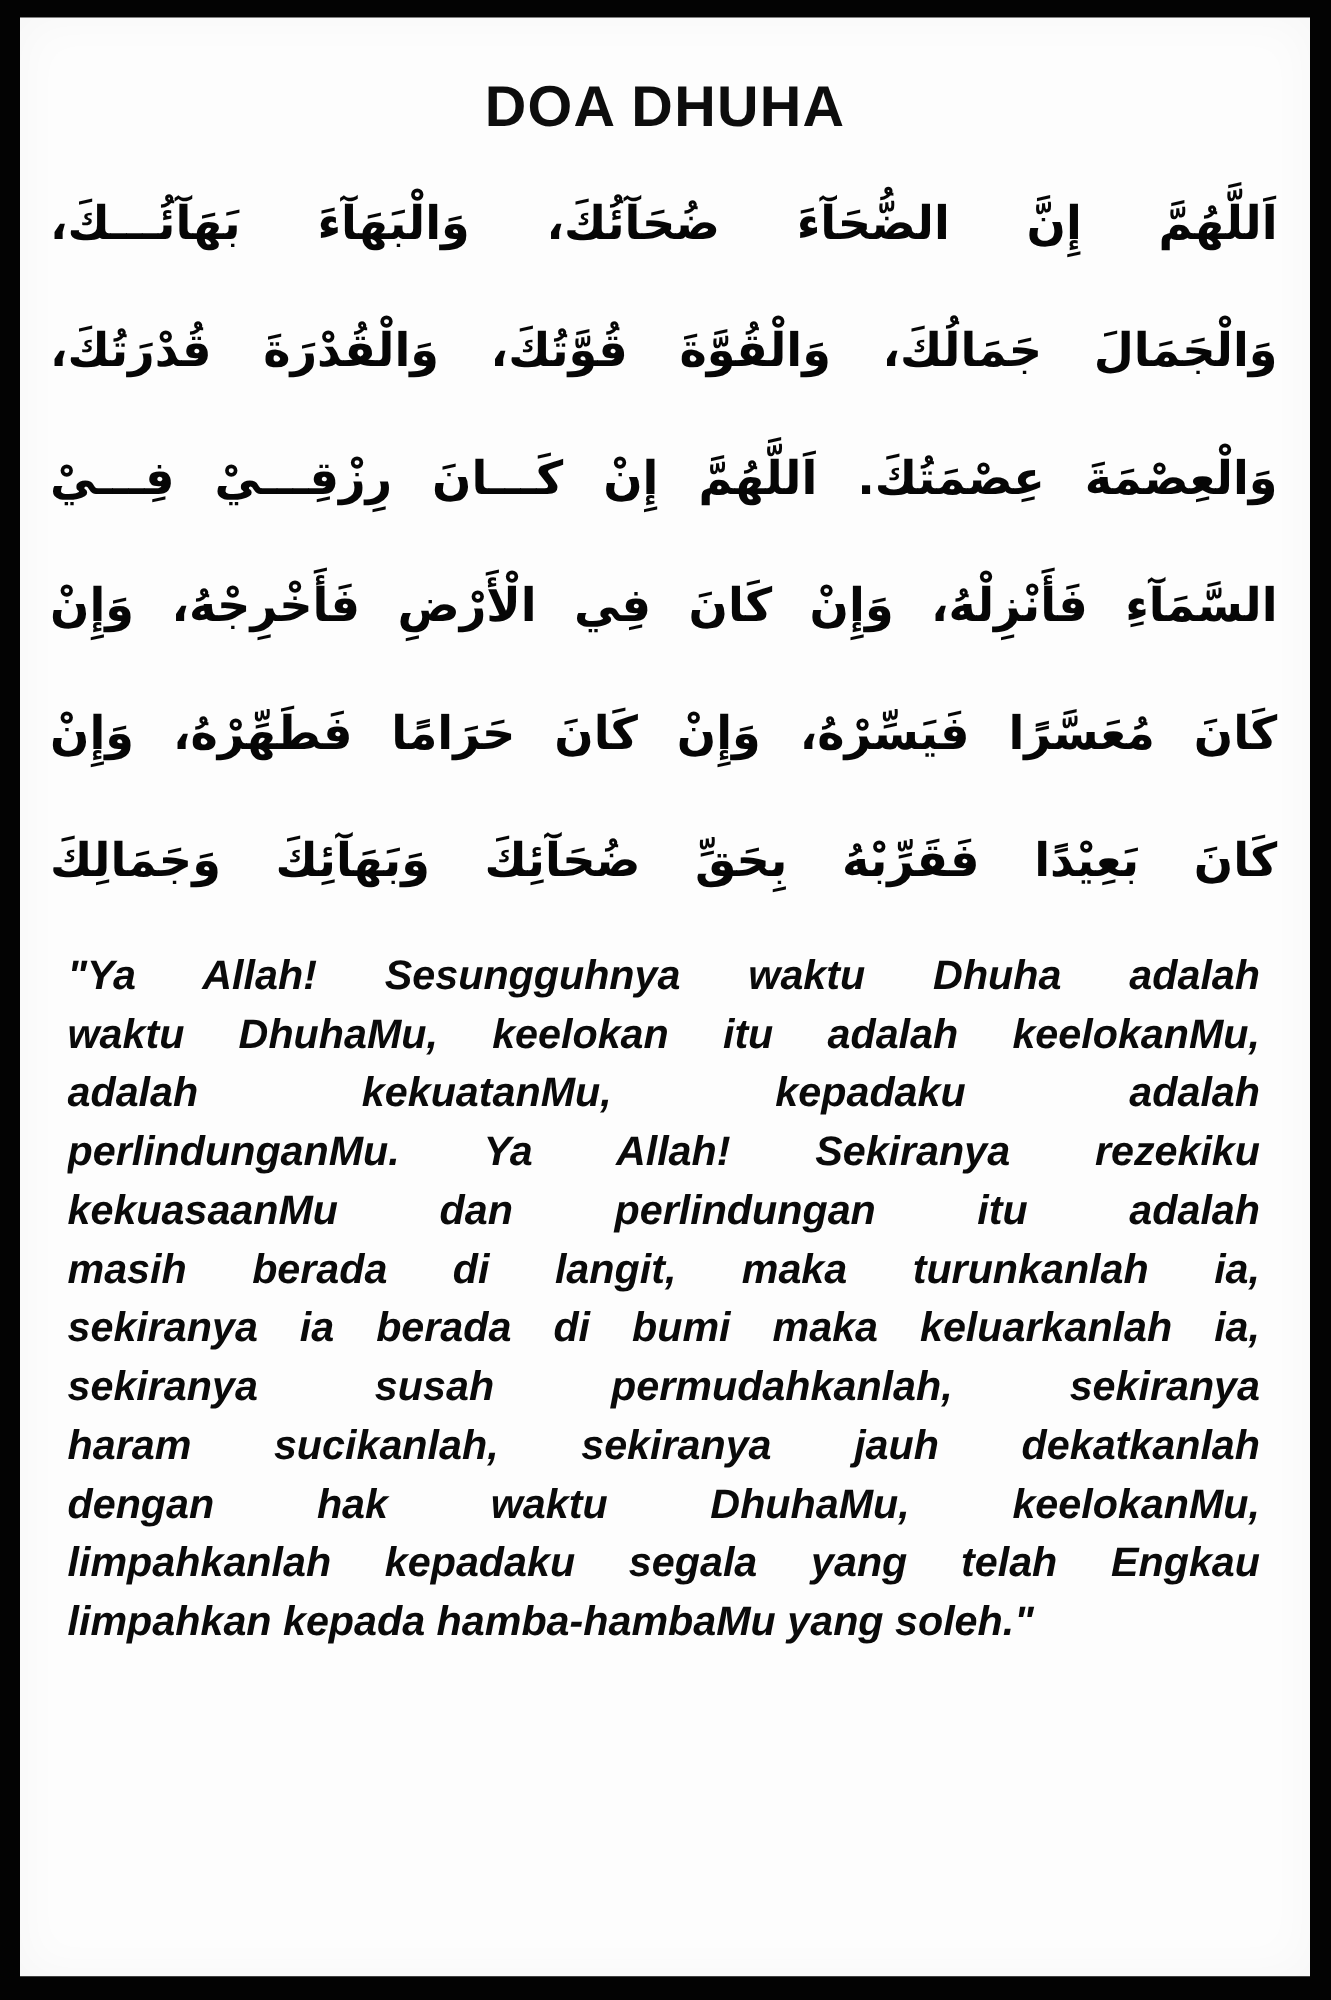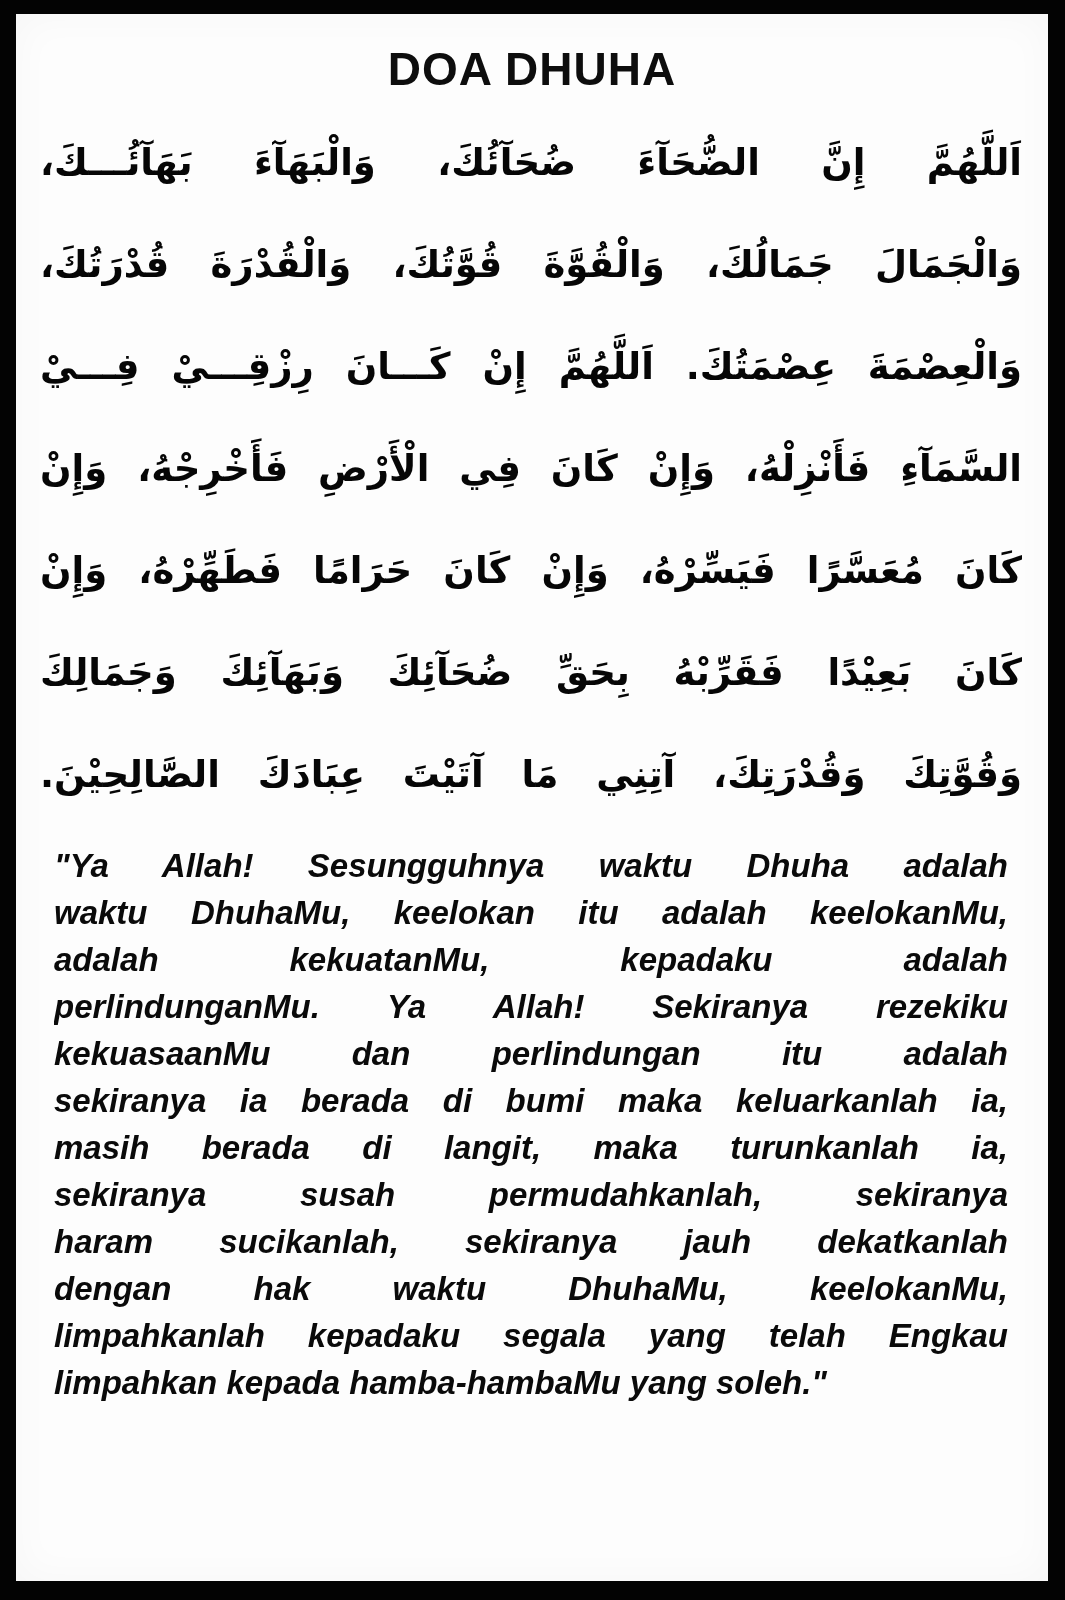--- a/index.html
+++ b/index.html
@@ -22,21 +22,21 @@
   .paper {
     position: absolute;
     left: 16px;
     top: 14px;
     right: 17px;
     bottom: 19px;
     background: #fdfdfd;
     box-shadow: inset 0 0 40px rgba(0,0,0,0.03);
   }
   .title {
-    margin: 28px 0 0 0;
+    margin: 44px 0 0 0;
     text-align: center;
     font-family: "Liberation Sans", sans-serif;
     font-weight: bold;
     font-size: 46px;
     letter-spacing: 1px;
     color: #0d0d0d;
   }
   .arabic {
     margin-top: 16px;
     padding: 0 26px 0 24px;
@@ -86,31 +86,30 @@
 
     <h1 class="title">DOA DHUHA</h1>
 
     <div class="arabic">
         <div class="arabic-line">اَللَّهُمَّ إِنَّ الضُّحَآءَ ضُحَآئُكَ، وَالْبَهَآءَ بَهَآئُـــكَ،</div>
         <div class="arabic-line">وَالْجَمَالَ جَمَالُكَ، وَالْقُوَّةَ قُوَّتُكَ، وَالْقُدْرَةَ قُدْرَتُكَ،</div>
         <div class="arabic-line">وَالْعِصْمَةَ عِصْمَتُكَ. اَللَّهُمَّ إِنْ كَـــانَ رِزْقِـــيْ فِـــيْ</div>
         <div class="arabic-line">السَّمَآءِ فَأَنْزِلْهُ، وَإِنْ كَانَ فِي الْأَرْضِ فَأَخْرِجْهُ، وَإِنْ</div>
         <div class="arabic-line">كَانَ مُعَسَّرًا فَيَسِّرْهُ، وَإِنْ كَانَ حَرَامًا فَطَهِّرْهُ، وَإِنْ</div>
         <div class="arabic-line">كَانَ بَعِيْدًا فَقَرِّبْهُ بِحَقِّ ضُحَآئِكَ وَبَهَآئِكَ وَجَمَالِكَ</div>
-        <div class="arabic-line last-line">وَقُوَّتِكَ وَقُدْرَتِكَ، آتِنِي مَا آتَيْتَ عِبَادَكَ الصَّالِحِيْنَ.</div>
       </div>
 
     <div class="translation">
         <div class="translation-line">"Ya Allah! Sesungguhnya waktu Dhuha adalah</div>
         <div class="translation-line">waktu DhuhaMu, keelokan itu adalah keelokanMu,</div>
         <div class="translation-line">adalah kekuatanMu, kepadaku adalah</div>
         <div class="translation-line">perlindunganMu. Ya Allah! Sekiranya rezekiku</div>
         <div class="translation-line">kekuasaanMu dan perlindungan itu adalah</div>
+        <div class="translation-line">masih berada di langit, maka turunkanlah ia,</div>
         <div class="translation-line">sekiranya ia berada di bumi maka keluarkanlah ia,</div>
-        <div class="translation-line">masih berada di langit, maka turunkanlah ia,</div>
         <div class="translation-line">sekiranya susah permudahkanlah, sekiranya</div>
         <div class="translation-line">haram sucikanlah, sekiranya jauh dekatkanlah</div>
         <div class="translation-line">dengan hak waktu DhuhaMu, keelokanMu,</div>
         <div class="translation-line">limpahkanlah kepadaku segala yang telah Engkau</div>
         <div class="translation-line last-line">limpahkan kepada hamba-hambaMu yang soleh."</div>
       </div>
 
   </div>
 </div>
 

